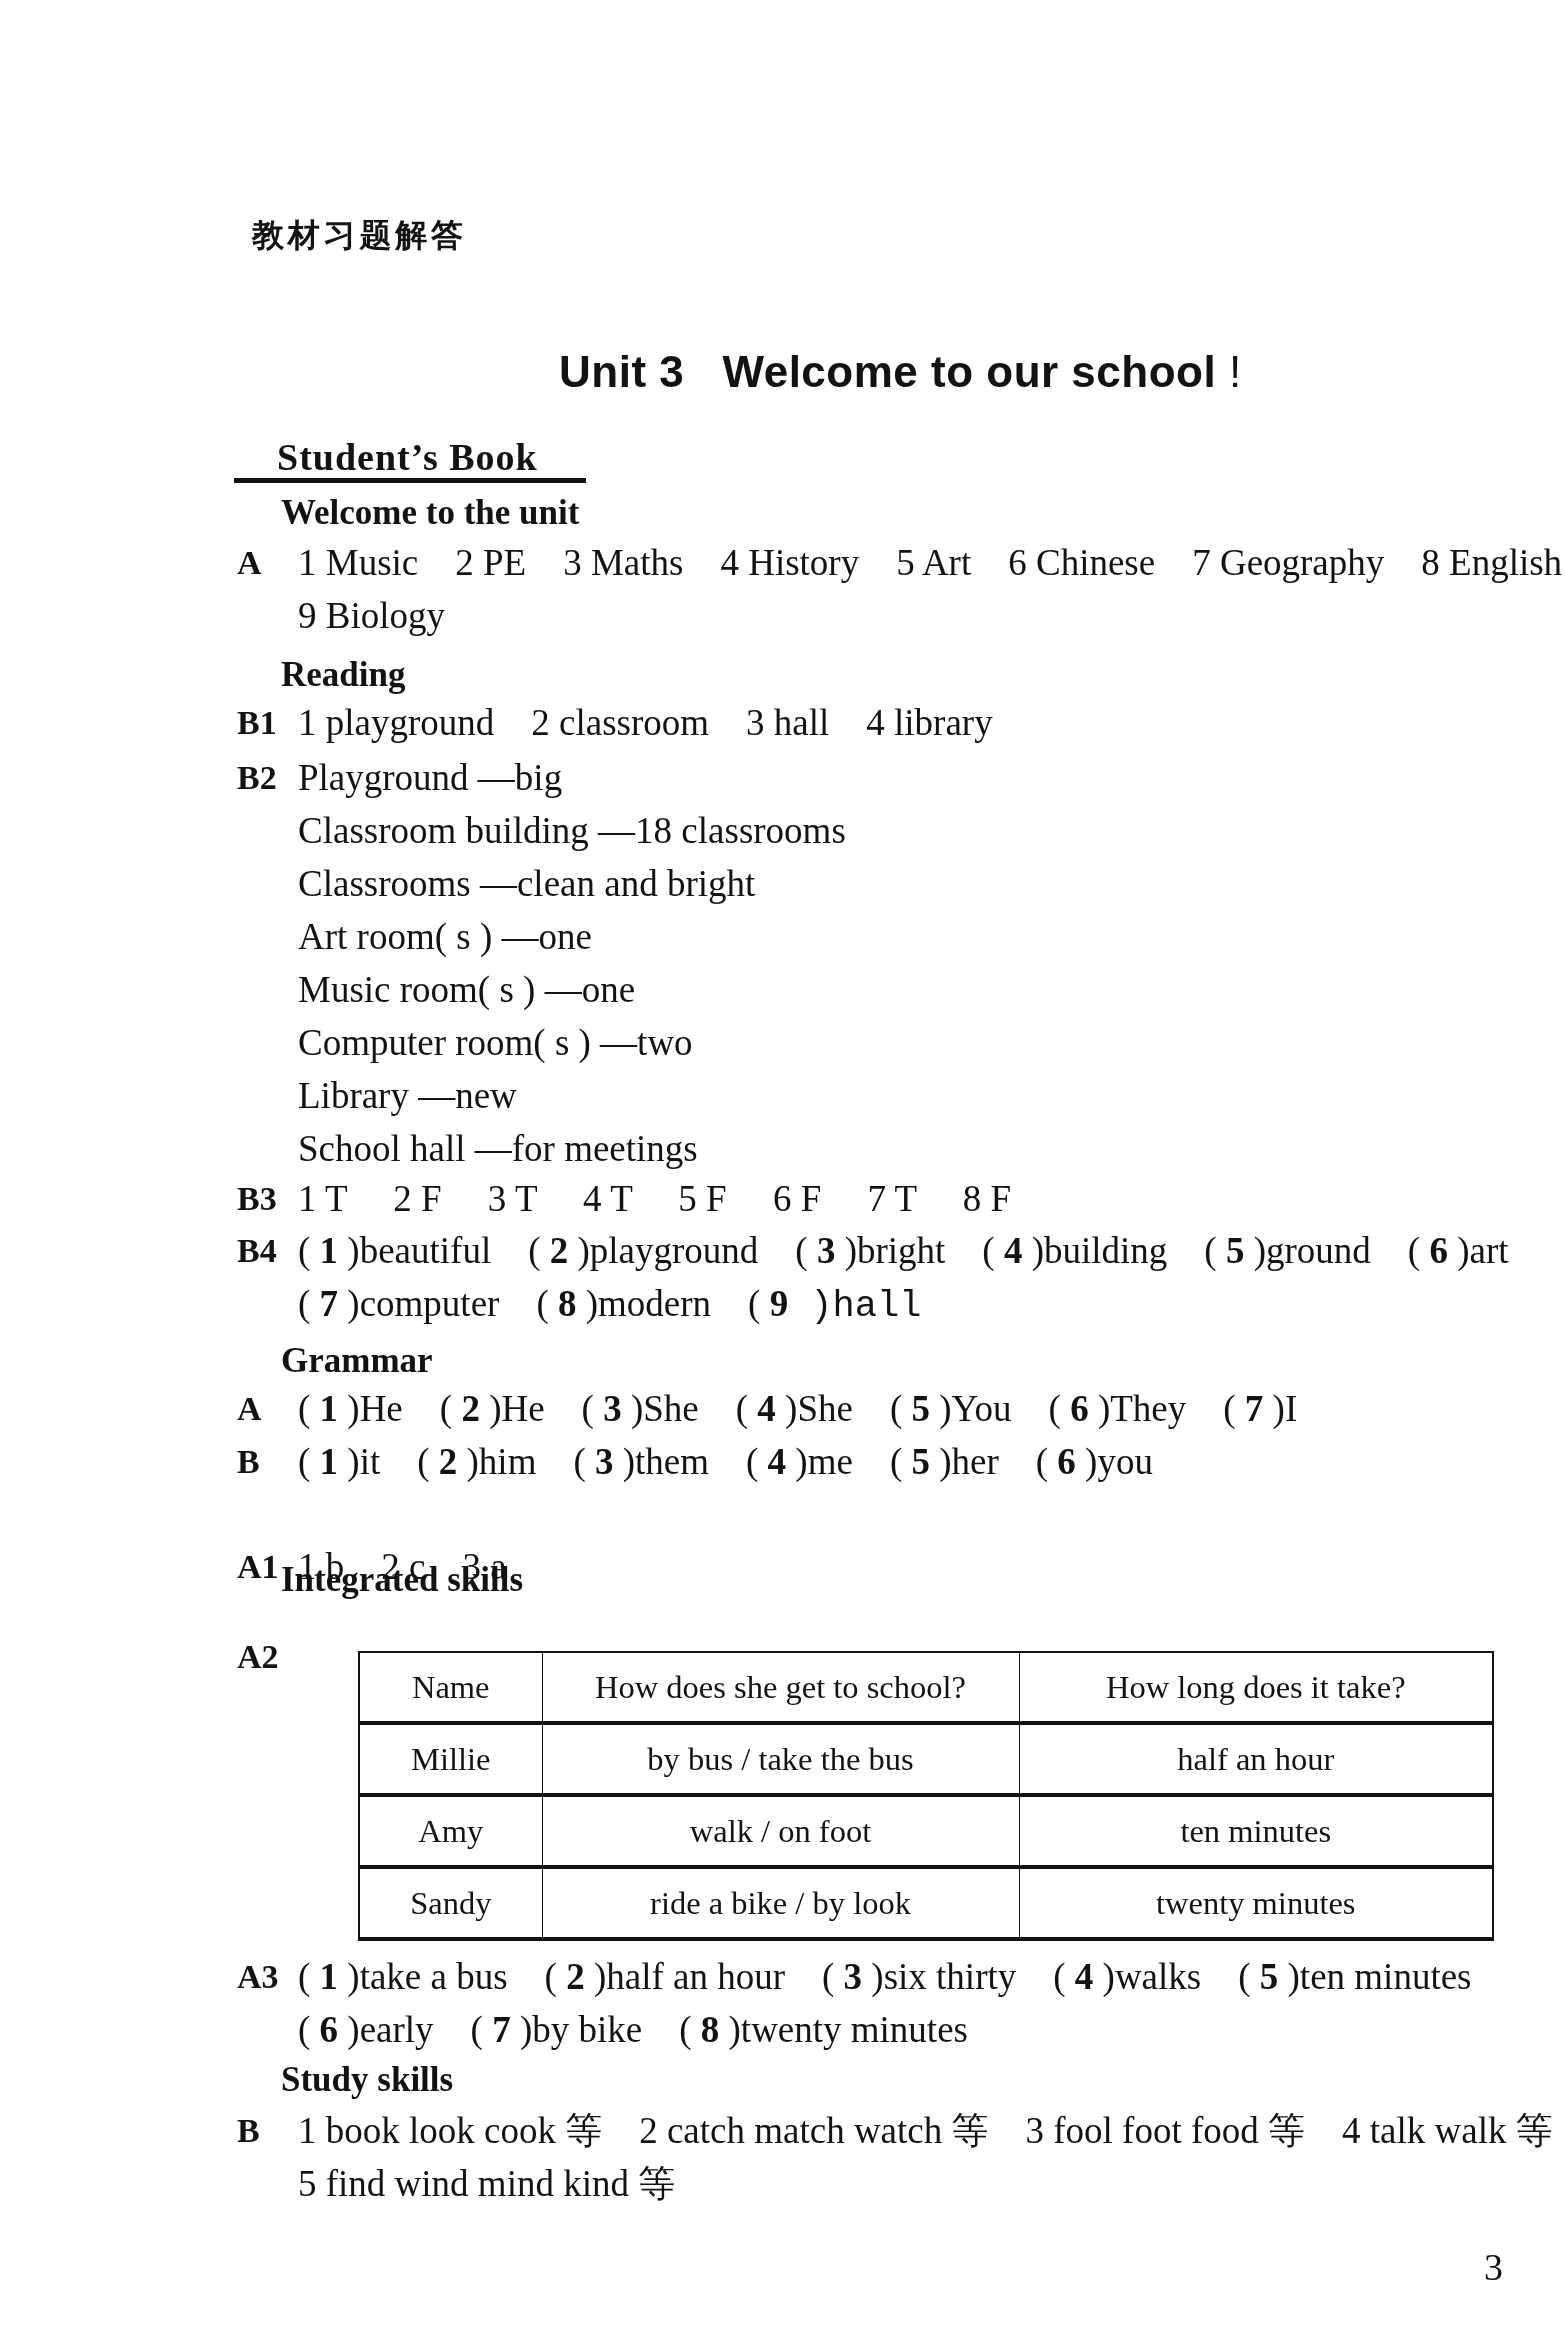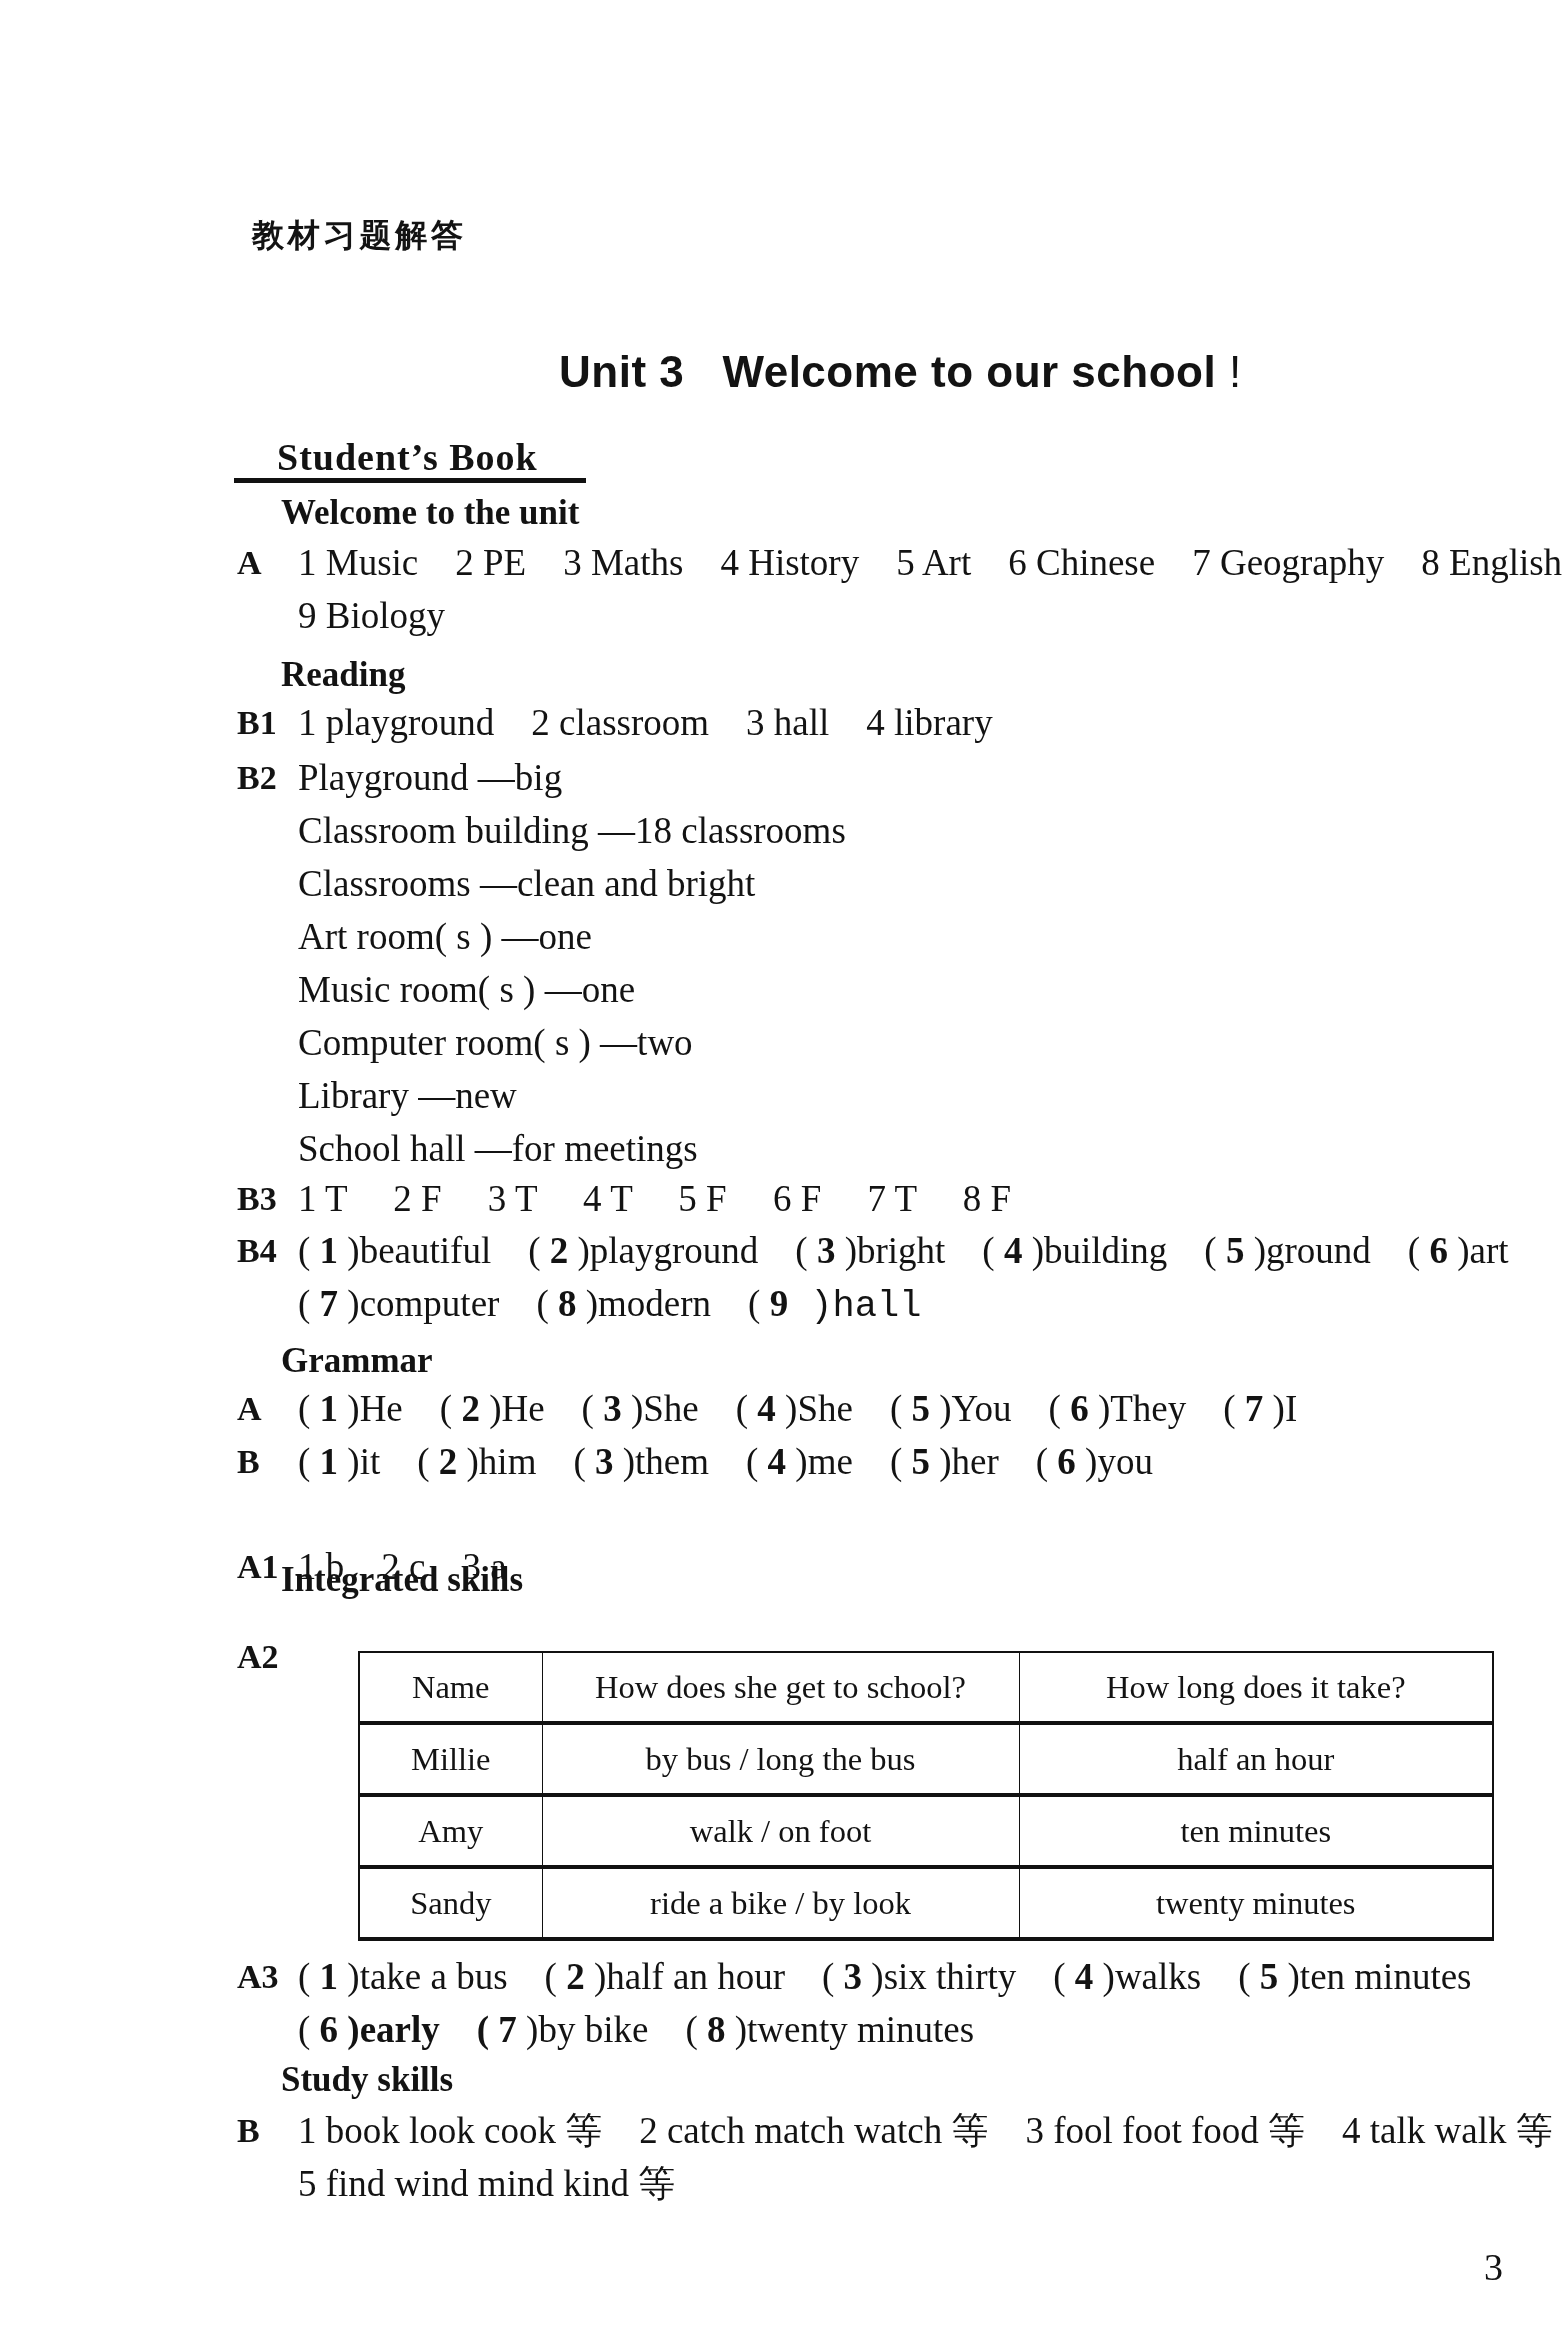--- a/index.html
+++ b/index.html
@@ -141,41 +141,41 @@
         <col class="col-long">
     </colgroup>
     <tbody>
       <tr>
         <td>Name</td>
         <td>How does she get to school?</td>
         <td>How long does it take?</td>
       </tr>
       <tr>
         <td>Millie</td>
-        <td>by bus / long the bus</td>
+        <td>by bus / take the bus</td>
         <td>half an hour</td>
       </tr>
       <tr>
         <td>Amy</td>
         <td>walk / on foot</td>
         <td>ten minutes</td>
       </tr>
       <tr>
         <td>Sandy</td>
         <td>ride a bike / by look</td>
         <td>twenty minutes</td>
       </tr>
     </tbody>
   </table>
 
   <div class="row" style="top:1950px">
     <span class="lbl">A3</span>
     <div class="cnt">
       <div class="ln"><span style="font-weight: normal;">( </span><span style="font-weight: bold;">1</span><span style="font-weight: normal;"> )take a bus    ( </span><span style="font-weight: bold;">2</span><span style="font-weight: normal;"> )half an hour    ( </span><span style="font-weight: bold;">3</span><span style="font-weight: normal;"> )six thirty    ( </span><span style="font-weight: bold;">4</span><span style="font-weight: normal;"> )walks    ( </span><span style="font-weight: bold;">5</span><span style="font-weight: normal;"> )ten minutes</span></div>
-      <div class="ln"><span style="font-weight: normal;">( </span><span style="font-weight: bold;">6</span><span style="font-weight: bold;"> )early    ( </span><span style="font-weight: bold;">7</span><span style="font-weight: normal;"> )by bike    ( </span><span style="font-weight: bold;">8</span><span style="font-weight: normal;"> )twenty minutes</span></div>
+      <div class="ln"><span style="font-weight: normal;">( </span><span style="font-weight: bold;">6</span><span style="font-weight: normal;"> )early    ( </span><span style="font-weight: bold;">7</span><span style="font-weight: normal;"> )by bike    ( </span><span style="font-weight: bold;">8</span><span style="font-weight: normal;"> )twenty minutes</span></div>
     </div>
   </div>
 
   <div class="sec" style="top:2053px">Study skills</div>
 
   <div class="row" style="top:2104px">
     <span class="lbl">B</span>
     <div class="cnt">
       <div class="ln">1 book look cook 等    2 catch match watch 等    3 fool foot food 等    4 talk walk 等</div>
       <div class="ln">5 find wind mind kind 等</div>

